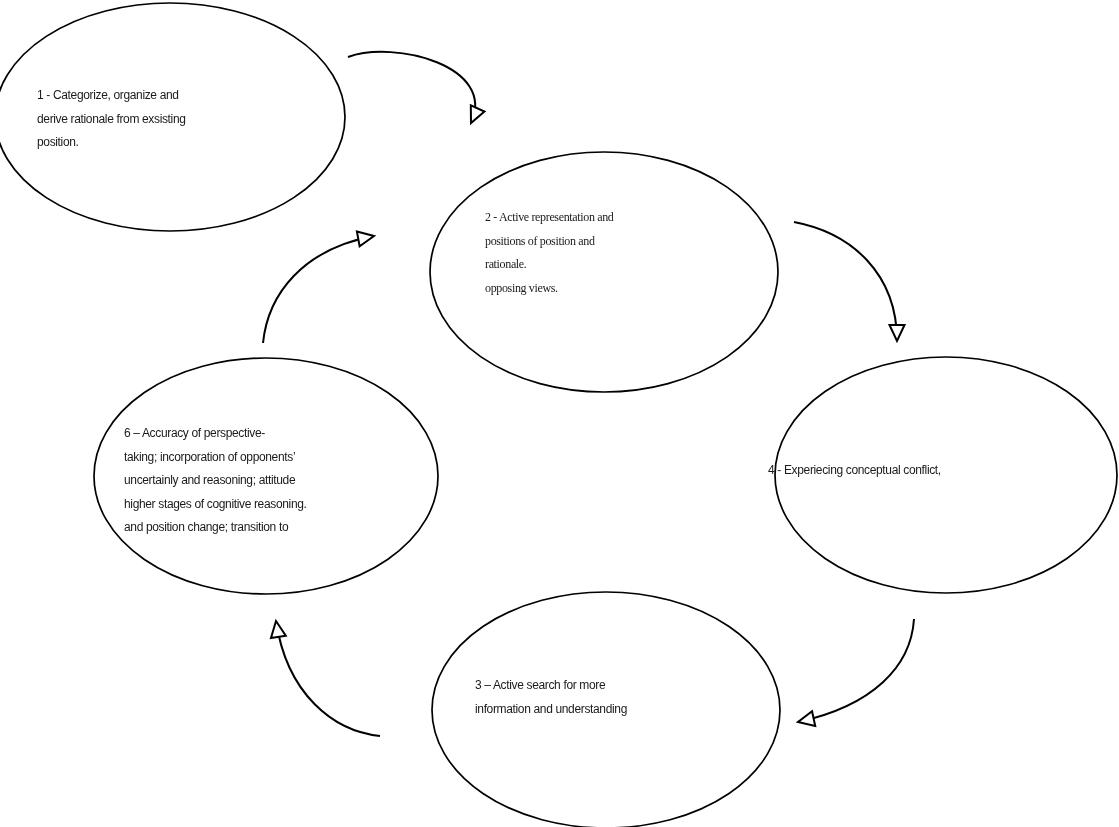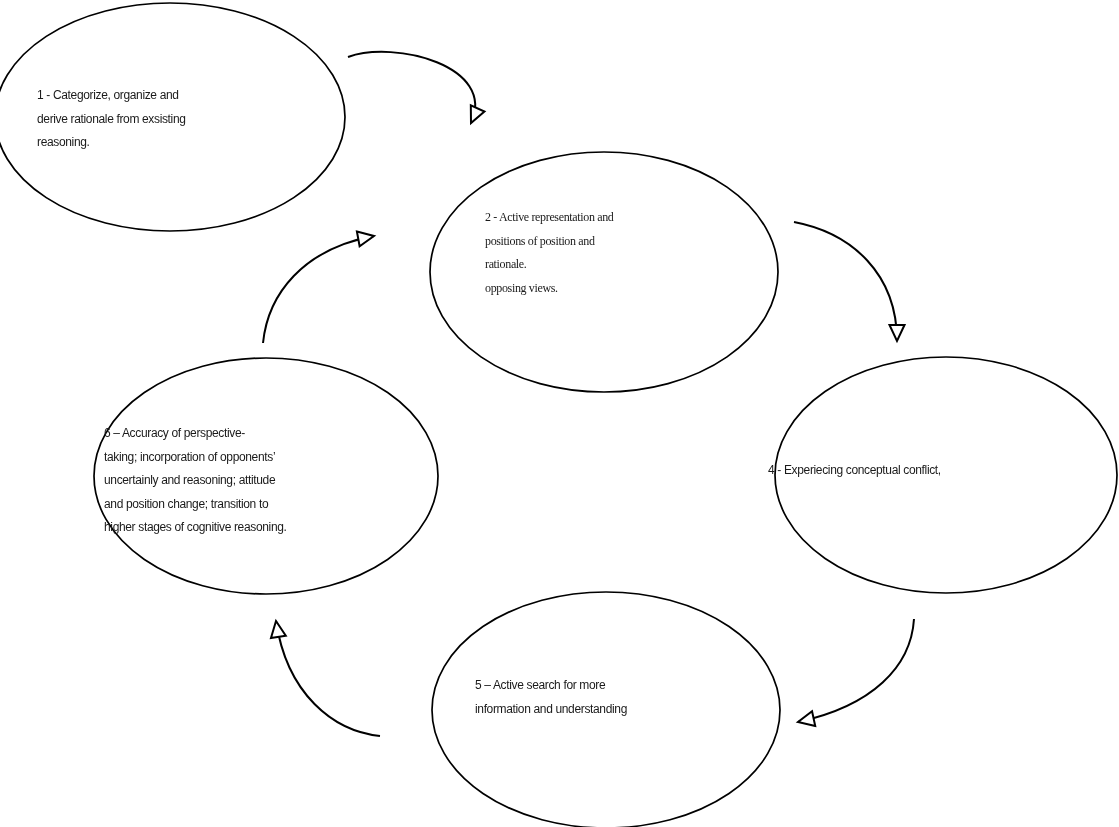--- a/index.html
+++ b/index.html
@@ -53,40 +53,40 @@
     <path d="M 348 57 C 395 40, 497 66, 471 123" fill="none" stroke="#000000" stroke-width="2" marker-end="url(#ah)"></path>
     <path d="M 794 222 C 852 233, 897 274, 897 341" fill="none" stroke="#000000" stroke-width="2" marker-end="url(#ah)"></path>
     <path d="M 914 619 C 911 667, 872 706, 798 722" fill="none" stroke="#000000" stroke-width="2" marker-end="url(#ah)"></path>
     <path d="M 380 736 C 333 731, 287 694, 276 621" fill="none" stroke="#000000" stroke-width="2" marker-end="url(#ah)"></path>
     <path d="M 263 343 C 268 294, 303 249, 374 236" fill="none" stroke="#000000" stroke-width="2" marker-end="url(#ah)"></path>
   </svg>
 
   <div class="node-text" style="left:37px; top:84px;">
     <span class="tline">1 - Categorize, organize and</span>
     <span class="tline">derive rationale from exsisting</span>
-    <span class="tline">reasoning.</span>
+    <span class="tline">position.</span>
   </div>
 
   <div class="node-text" style="left:485px; top:206px;font-family:Liberation Serif, serif;">
     <span class="tline">2 - Active representation and</span>
     <span class="tline">positions of position and</span>
     <span class="tline">rationale.</span>
     <span class="tline">opposing views.</span>
   </div>
 
   <div class="node-text" style="left:768px; top:459px;">
     <span class="tline">4 - Experiecing conceptual conflict,</span>
   </div>
 
   <div class="node-text" style="left:475px; top:674px;">
-    <span class="tline">5 – Active search for more</span>
+    <span class="tline">3 – Active search for more</span>
     <span class="tline">information and understanding</span>
   </div>
 
-  <div class="node-text" style="left:104px; top:422px;">
+  <div class="node-text" style="left:124px; top:422px;">
     <span class="tline">6 – Accuracy of perspective-</span>
     <span class="tline">taking; incorporation of opponents’</span>
     <span class="tline">uncertainly and reasoning; attitude</span>
+    <span class="tline">higher stages of cognitive reasoning.</span>
     <span class="tline">and position change; transition to</span>
-    <span class="tline">higher stages of cognitive reasoning.</span>
   </div>
 
 </div>
 
 </body></html>

